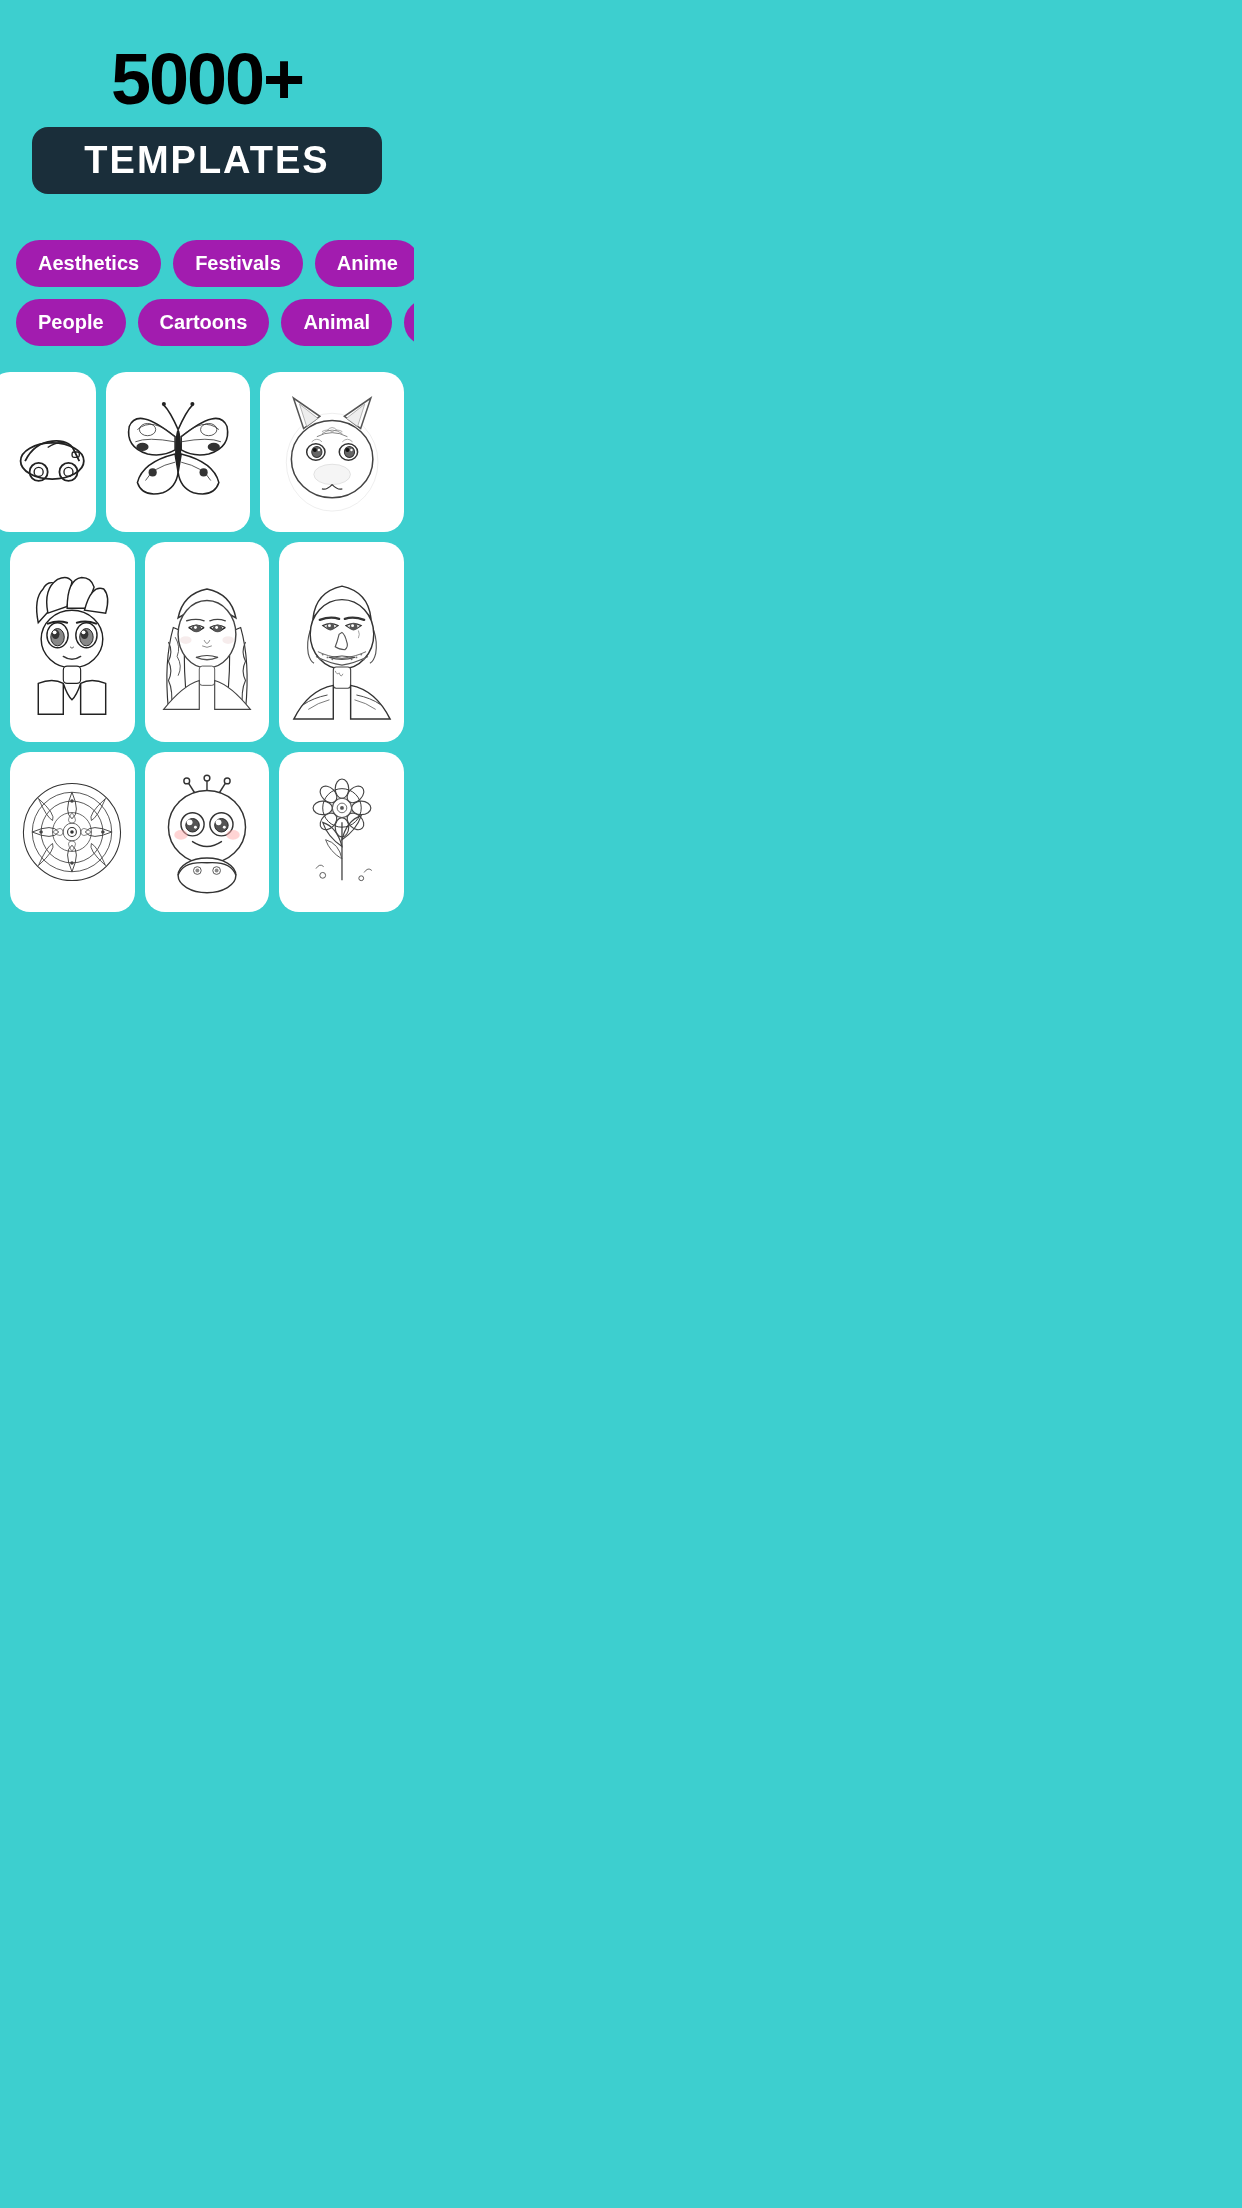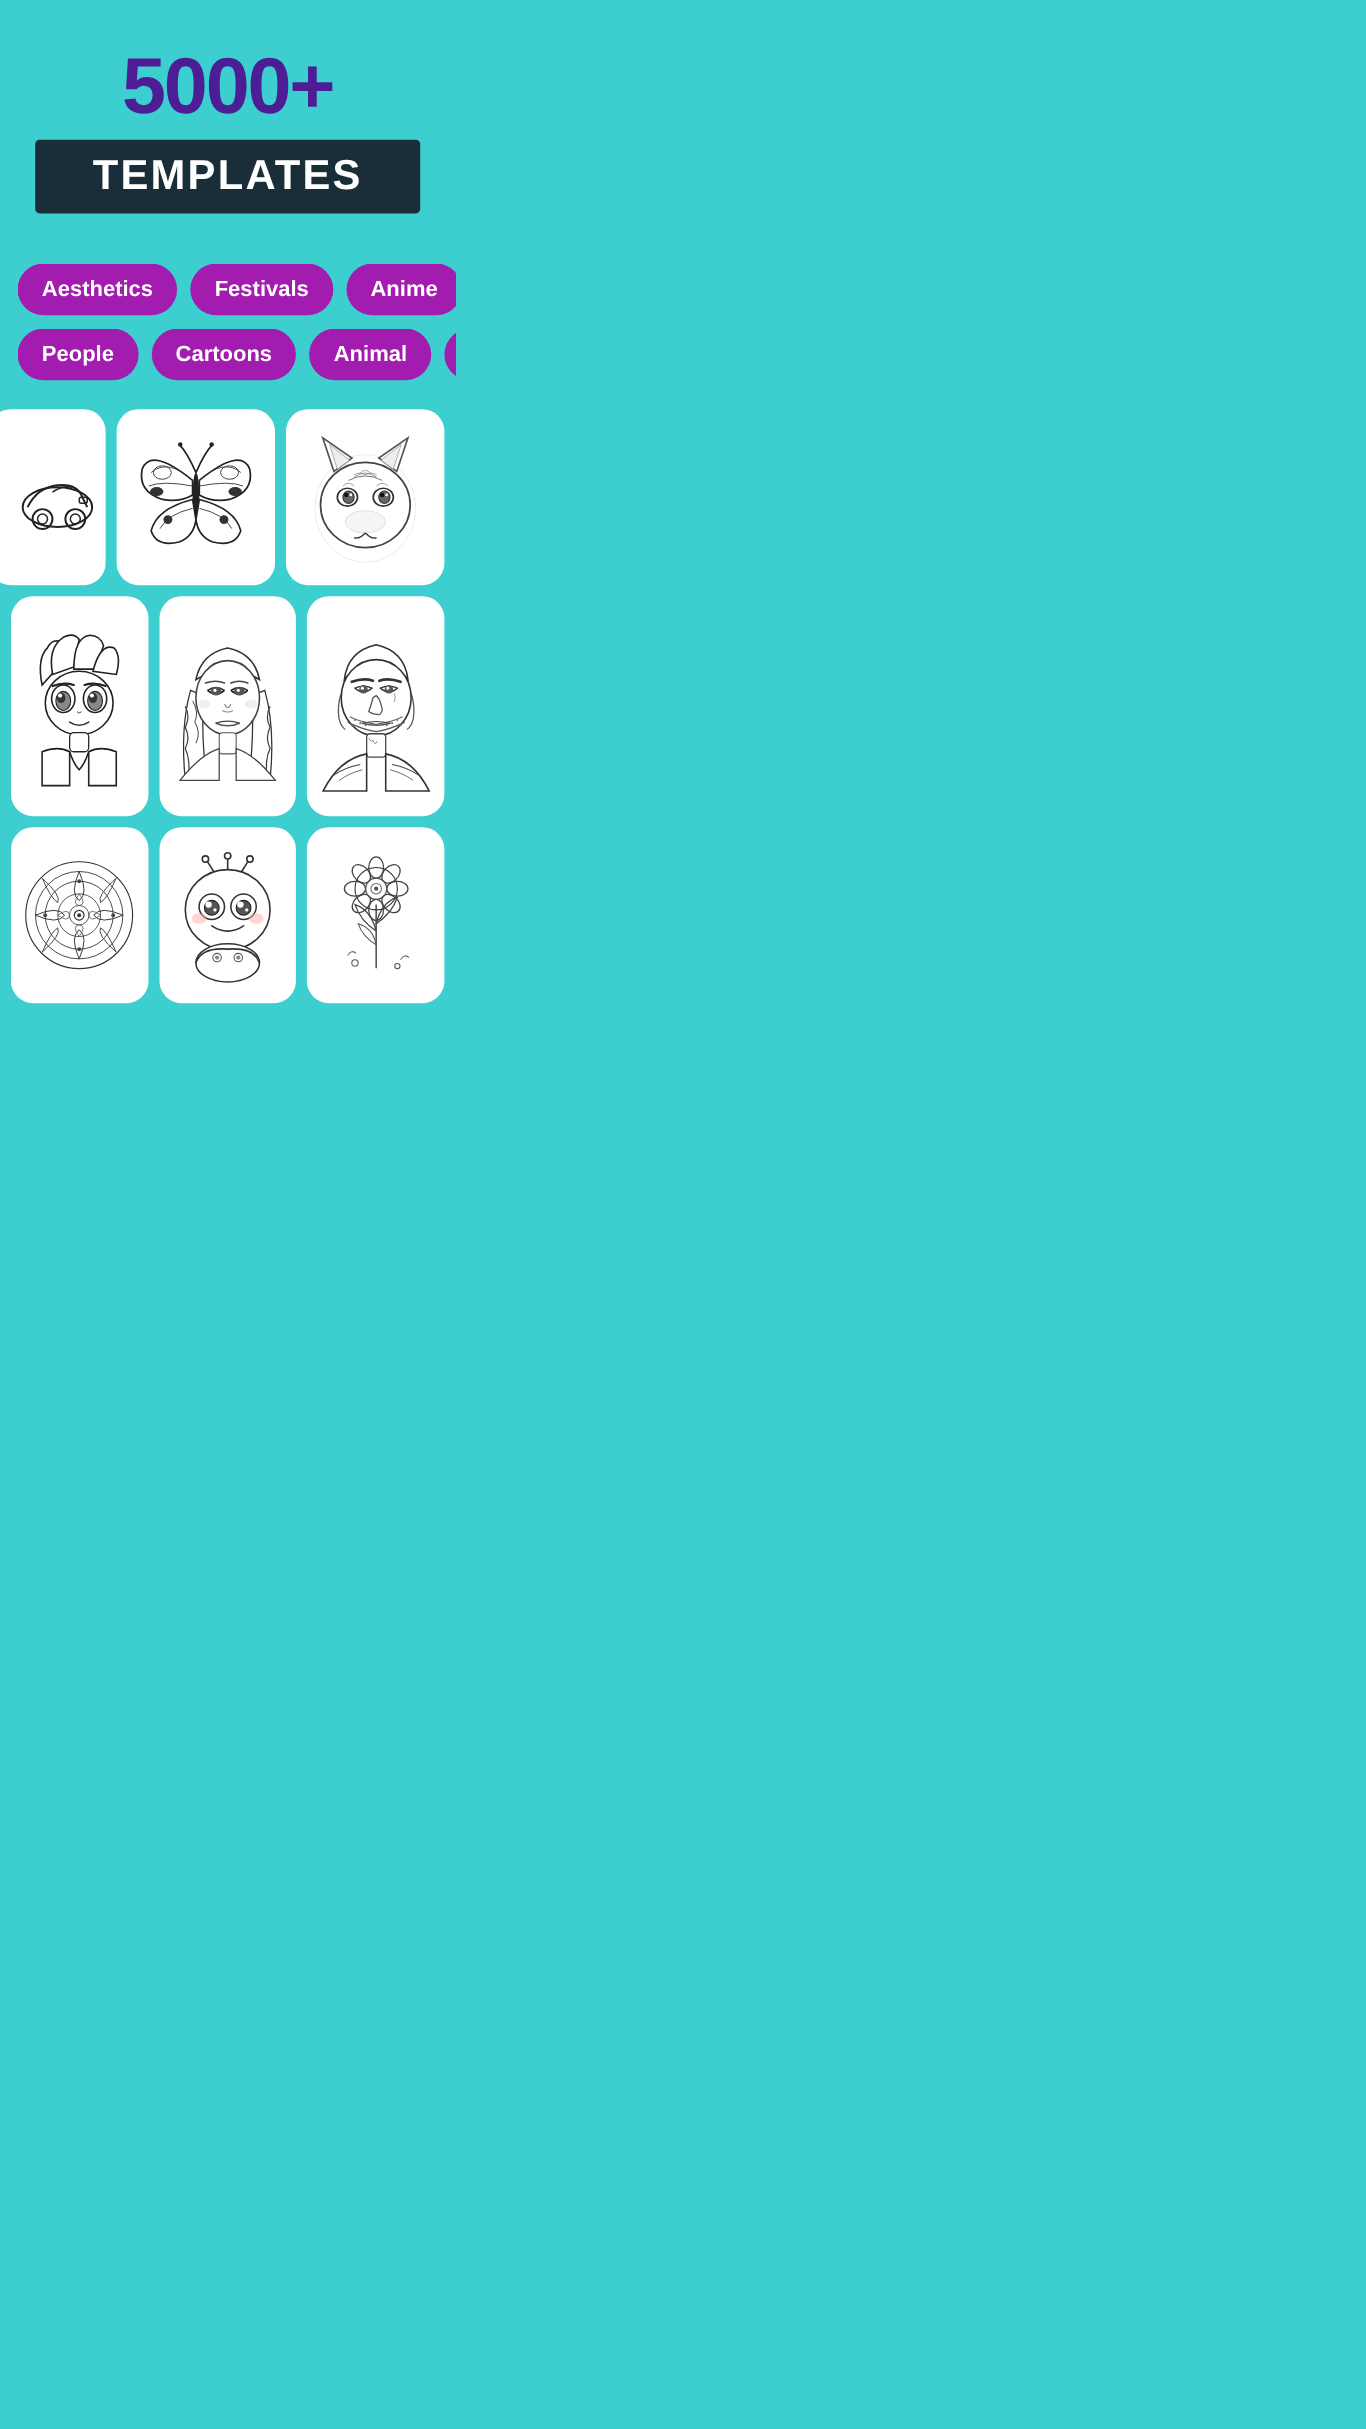--- a/index.html
+++ b/index.html
@@ -18,33 +18,33 @@
     }
 
     .header {
       text-align: center;
       padding: 40px 20px 20px;
     }
 
     .count-text {
       font-size: 72px;
       font-weight: 900;
-      color: #4c1d95;
+      color: #000000;
       line-height: 1.1;
       letter-spacing: -2px;
     }
 
     .templates-badge {
       display: inline-block;
       background-color: #1a2e3a;
       color: white;
       font-size: 38px;
       font-weight: 900;
       padding: 12px 52px;
-      border-radius: 4px;
+      border-radius: 16px;
       margin-top: 8px;
       letter-spacing: 2px;
     }
 
     .categories-section {
       padding: 20px 0 10px;
     }
 
     .categories-row {
       display: flex;

